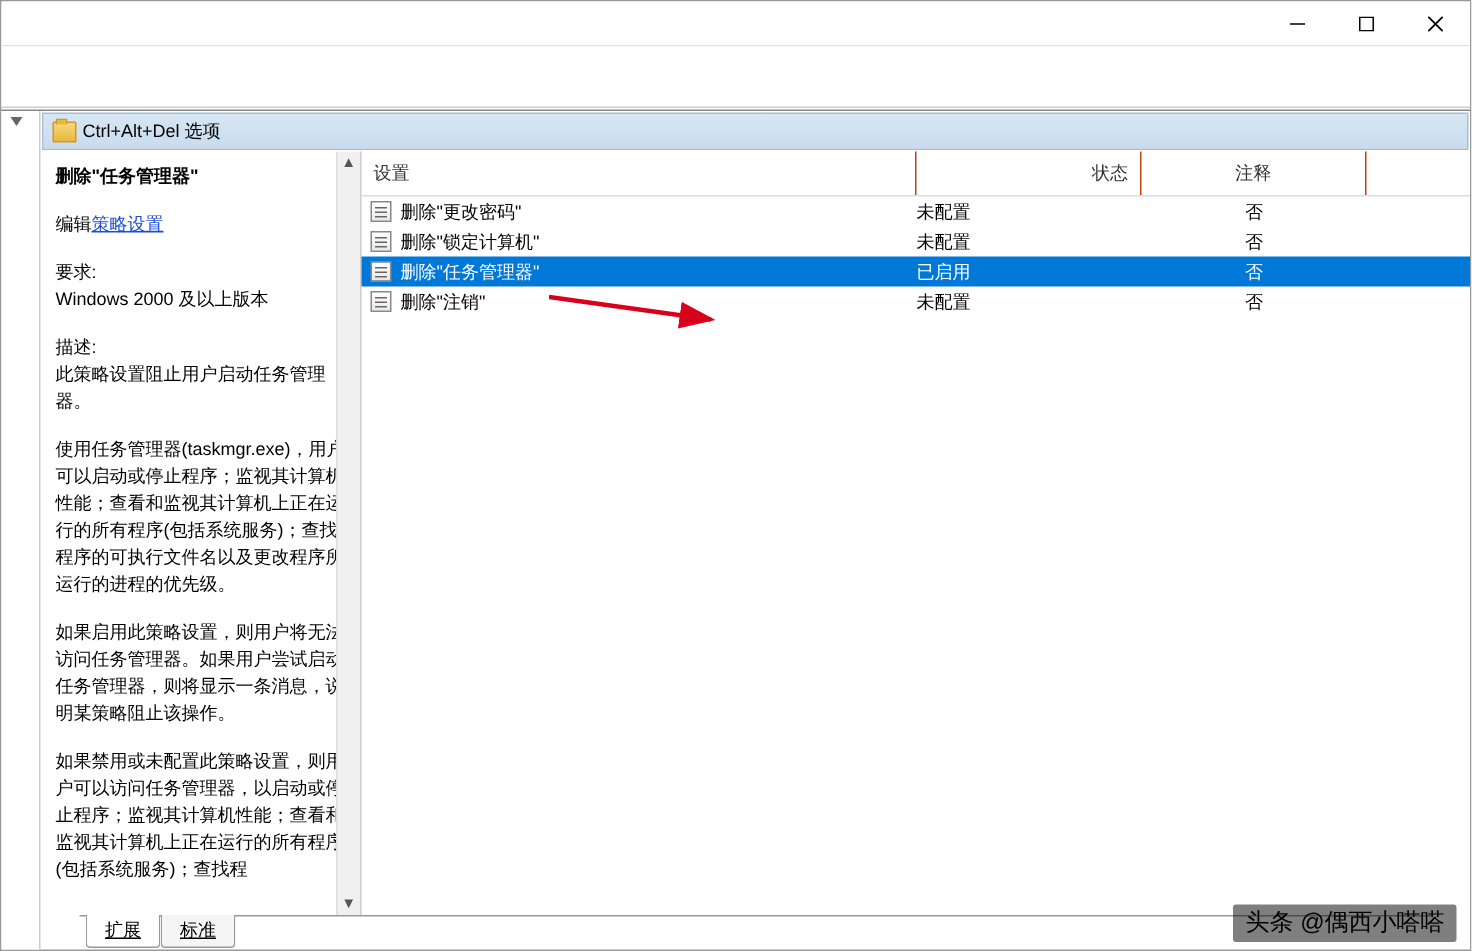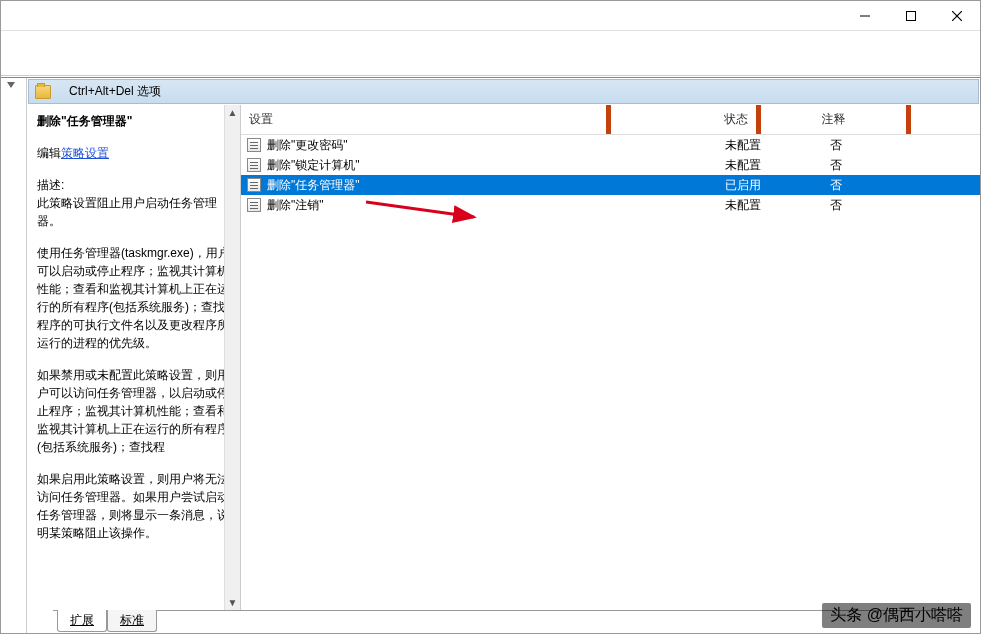--- a/index.html
+++ b/index.html
@@ -5,39 +5,39 @@
 * { margin: 0; padding: 0; box-sizing: border-box; }
 body { font-family: "Microsoft YaHei", "Segoe UI", sans-serif; font-size: 12px; background: #fff; width: 981px; height: 634px; overflow: hidden; position: relative; }
 .window { border: 1px solid #999; width: 981px; height: 634px; display: flex; flex-direction: column; }
 .titlebar { height: 30px; display: flex; justify-content: flex-end; align-items: center; background: #fff; border-bottom: 1px solid #e0e0e0; }
 .titlebar .ctrl { width: 46px; height: 30px; display: flex; align-items: center; justify-content: center; cursor: pointer; }
 .blank-toolbar { height: 45px; border-bottom: 1px solid #ccc; background: #fff; }
 .content-area { flex: 1; display: flex; position: relative; border-top: 1px solid #888; margin-top: 1px; }
 .tree-gutter { width: 26px; border-right: 1px solid #ccc; background: #fff; position: relative; }
 .tree-gutter::before { content: ""; position: absolute; left: 6px; top: 4px; border-top: 6px solid #666; border-left: 4px solid transparent; border-right: 4px solid transparent; }
 .main-panel { flex: 1; display: flex; flex-direction: column; }
-.panel-header { background: linear-gradient(#d8e6f3, #c8dcef); border: 1px solid #a8bed0; padding: 3px 6px; display: flex; align-items: center; gap: 18px; margin: 1px; }
+.panel-header { background: linear-gradient(#d8e6f3, #c8dcef); border: 1px solid #a8bed0; padding: 3px 6px; display: flex; align-items: center; gap: 4px; margin: 1px; }
 .folder-icon { width: 16px; height: 14px; background: linear-gradient(#f6d77a,#e8b93d); border: 1px solid #c79a2a; border-radius: 1px; position: relative; }
 .folder-icon::before { content:""; position:absolute; top:-3px; left:1px; width:6px; height:3px; background:#e8b93d; border:1px solid #c79a2a; border-bottom:none; border-radius:1px 1px 0 0;}
 .split-body { flex: 1; display: flex; position: relative; }
 .left-pane { width: 214px; border-right: 1px solid #ccc; padding: 8px 10px; position: relative; overflow: hidden; }
 .left-pane h4 { font-size: 12px; font-weight: bold; margin-bottom: 14px; }
 .left-pane .section { margin-bottom: 14px; line-height: 1.5; }
 .link { color: #1d4ed8; text-decoration: underline; cursor: pointer; }
 .left-scroll { position:absolute; right:0; top:0; bottom:0; width:16px; background:#f0f0f0; border-left:1px solid #ddd; display:flex; flex-direction:column; justify-content:space-between; align-items:center; }
 .left-scroll .arrow { font-size:10px; color:#555; padding:2px 0; cursor:pointer;}
 .right-pane { flex: 1; position: relative; }
 .col-headers { display: flex; border-bottom: 1px solid #ddd; }
-.col-headers div { padding: 6px 8px; font-size: 12px; color: #333; border-right: 5px solid #c2410c; }
+.col-headers div { padding: 6px 8px; font-size: 12px; color: #333; border-right: 1px solid #c2410c; }
 .col-set { width: 370px; }
 .col-state { width: 150px; text-align: right; }
 .col-note { width: 150px; text-align: center; }
 .row { display: flex; align-items: center; height: 20px; font-size: 12px; }
 .row .c-set { width: 370px; padding-left: 6px; display: flex; align-items: center; gap: 6px; }
-.row .c-state { width: 150px; text-align: right; }
+.row .c-state { width: 150px; text-align: left; }
 .row .c-note { width: 150px; text-align: center; }
 .row.selected { background: #0078d7; color: #fff; }
 .policy-icon { width: 14px; height: 14px; border: 1px solid #888; background: linear-gradient(#fff,#e8e8e8); position: relative; flex-shrink: 0; display:flex; align-items:center; justify-content:center;}
 .policy-icon::after { content:""; width:8px; height:1px; background:#666; box-shadow: 0 -3px 0 #666, 0 3px 0 #666;}
 .arrow-overlay { position: absolute; left: 125px; top: 95px; pointer-events: none; }
 .arrow-overlay svg { width: 118px; height: 30px; }
 .tabs { height: 22px; display: flex; align-items: flex-end; padding-left: 30px; gap: 0; border-top: 1px solid transparent; }
 .tab { padding: 2px 12px; border: 1px solid #999; border-top: none; border-radius: 0 0 3px 3px; font-size: 12px; background: #f5f5f5; cursor: pointer; position: relative; top: -1px; text-decoration: underline; }
 .tab.active { background: #fff; }
 .tabs-separator { border-top: 1px solid #999; margin: 0 26px 0 26px; }
@@ -80,28 +80,30 @@
       </div>
 
       <div class="split-body">
 
         <div class="left-pane">
           <h4>删除"任务管理器"</h4>
           <div class="section">
             <span>编辑</span><a class="link">策略设置</a>
           </div>
           <div class="section">
+            <div>要求:</div>
+            <div>Windows 2000 及以上版本</div>
           </div>
           <div class="section">
             <div>描述:</div>
             <div>此策略设置阻止用户启动任务管理器。</div>
           </div>
           <div class="section">使用任务管理器(taskmgr.exe)，用户可以启动或停止程序；监视其计算机性能；查看和监视其计算机上正在运行的所有程序(包括系统服务)；查找程序的可执行文件名以及更改程序所运行的进程的优先级。</div>
+          <div class="section">如果启用此策略设置，则用户将无法访问任务管理器。如果用户尝试启动任务管理器，则将显示一条消息，说明某策略阻止该操作。</div>
           <div class="section">如果禁用或未配置此策略设置，则用户可以访问任务管理器，以启动或停止程序；监视其计算机性能；查看和监视其计算机上正在运行的所有程序(包括系统服务)；查找程</div>
-          <div class="section">如果启用此策略设置，则用户将无法访问任务管理器。如果用户尝试启动任务管理器，则将显示一条消息，说明某策略阻止该操作。</div>
 
           <div class="left-scroll">
             <span class="arrow">▲</span>
             <span class="arrow">▼</span>
           </div>
         </div>
 
         <div class="right-pane">
           <div class="col-headers">
             <div class="col-set">设置</div>

